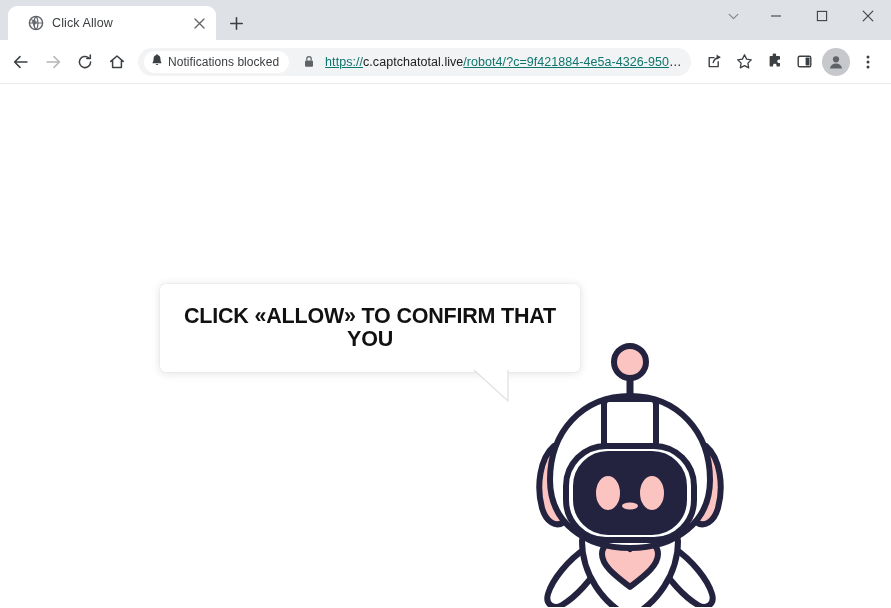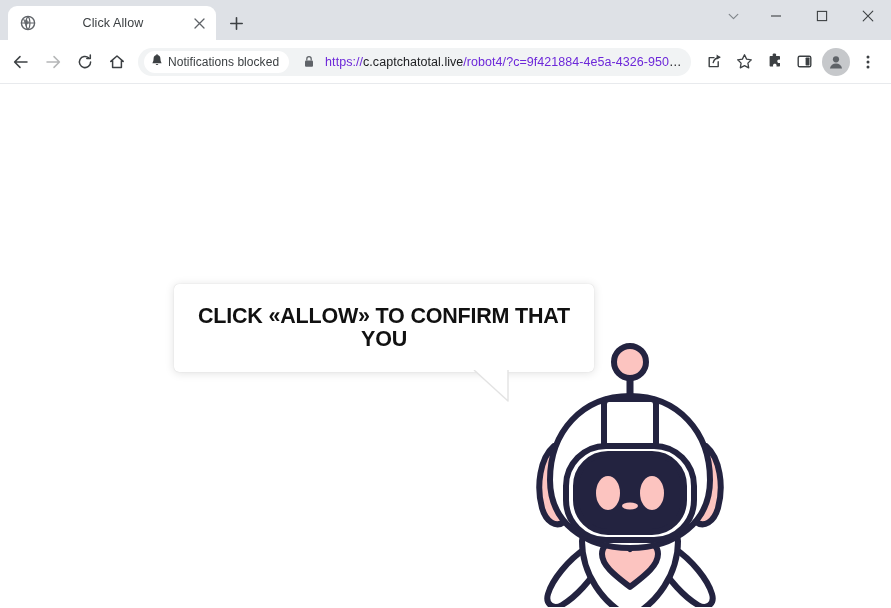--- a/index.html
+++ b/index.html
@@ -35,23 +35,23 @@
     box-sizing: border-box;
   }
   .tab {
     position: relative;
     display: flex;
     align-items: center;
     width: 208px;
     height: 34px;
     background: #ffffff;
     border-radius: 9px 9px 0 0;
-    padding: 0 8px 0 12px;
-    box-sizing: border-box;
-    text-align: center;
+    padding: 0 8px 0 20px;
+    box-sizing: border-box;
+    gap: 8px;
   }
   .tab-favicon {
     width: 16px;
     height: 16px;
     flex: 0 0 16px;
     display: block;
   }
   .tab-title {
     flex: 1 1 auto;
     font-size: 12.5px;
@@ -165,21 +165,21 @@
   .url-text {
     flex: 1 1 auto;
     font-size: 12.5px;
     color: #202124;
     white-space: nowrap;
     overflow: hidden;
     text-overflow: ellipsis;
     letter-spacing: 0.05px;
     min-width: 0;
   }
-  .url-text .dim { color: #6d28d9; }
+  .url-text .dim { color: #0f766e; text-decoration: underline; }
 
   .tb-right {
     display: flex;
     align-items: center;
     gap: 0px;
     flex: 0 0 auto;
   }
   .avatar-btn {
     width: 28px;
     height: 28px;
@@ -194,21 +194,21 @@
   
   .viewport {
     position: relative;
     height: 523px;
     background: #ffffff;
     overflow: hidden;
   }
 
   .speech-bubble {
     position: absolute;
-    left: 174px;
+    left: 160px;
     top: 200px;
     width: 420px;
     height: 88px;
     background: #ffffff;
     border-radius: 5px;
     box-shadow: 0 1px 10px rgba(0,0,0,0.13), 0 0 1px rgba(0,0,0,0.18);
     display: flex;
     align-items: center;
     justify-content: center;
     box-sizing: border-box;

